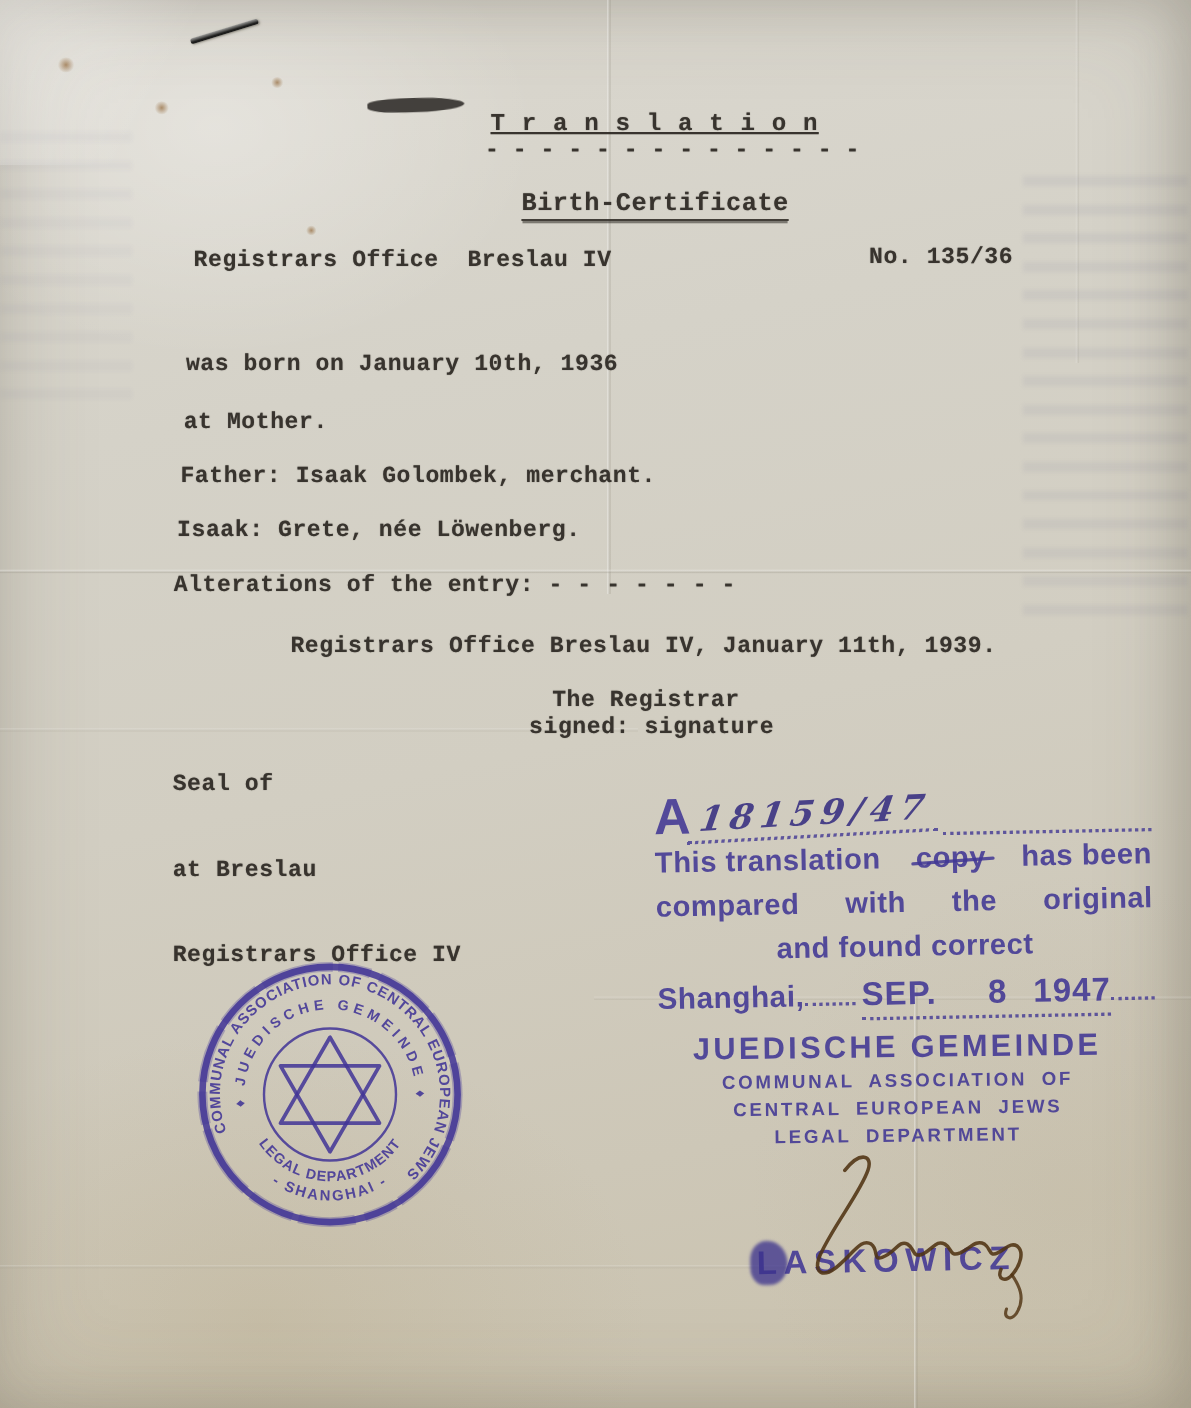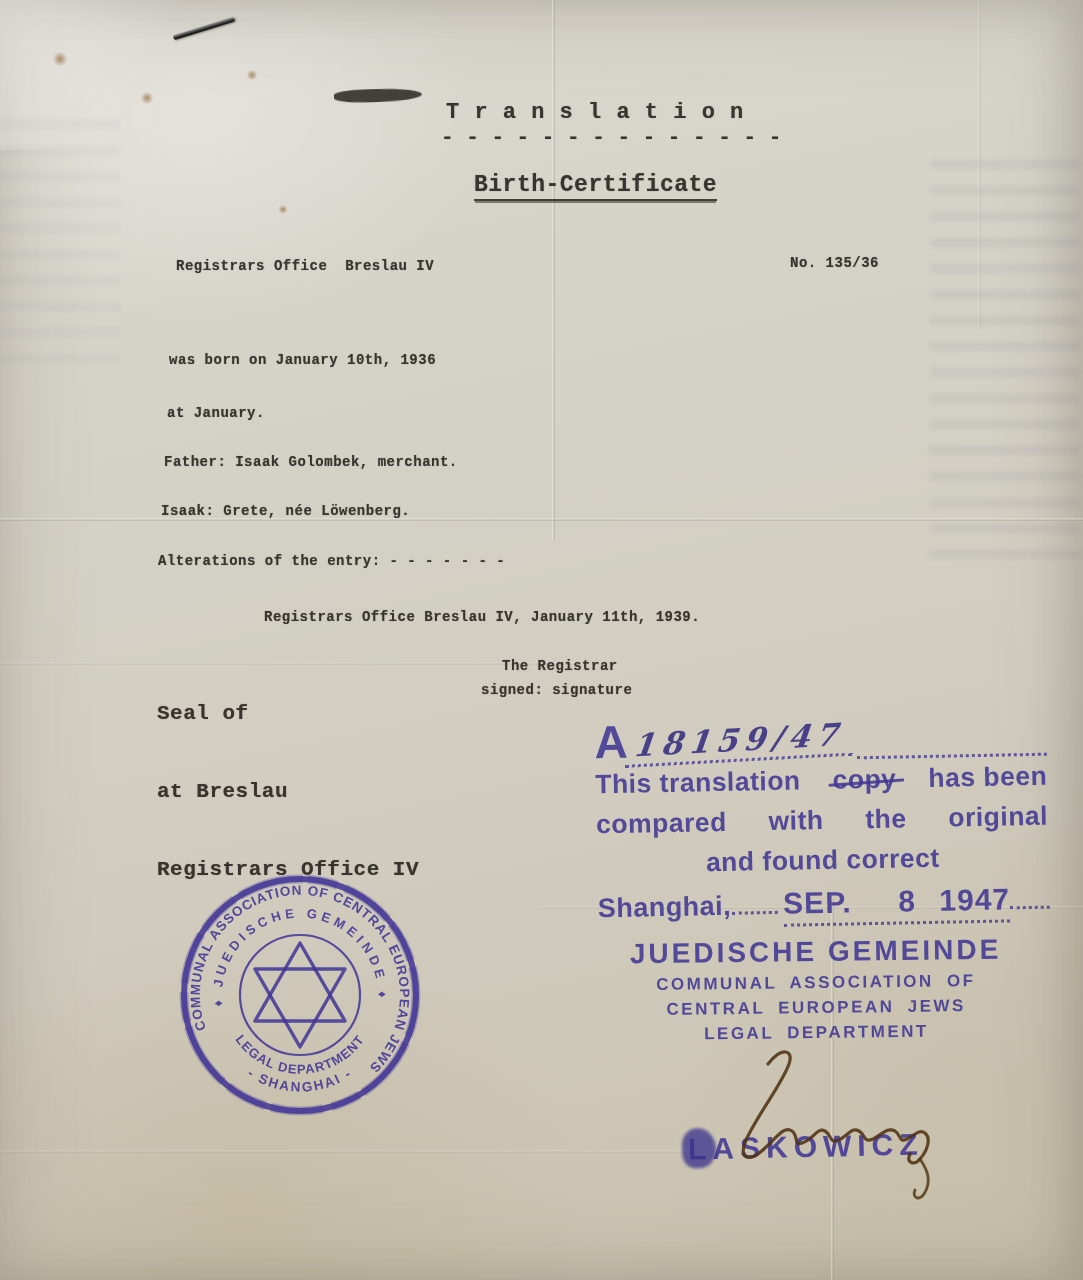--- a/index.html
+++ b/index.html
@@ -17,21 +17,21 @@
   
   .tw{
     font-family:"Liberation Mono","DejaVu Sans Mono",monospace;
     font-weight:700;color:rgba(50,46,40,0.92);
     white-space:pre;letter-spacing:0.5px;
     text-shadow:0 0 1px rgba(50,46,40,0.55);
   }
   .t-title{font-size:22px;letter-spacing:1px;}
   .t-dashes{font-size:21px;letter-spacing:0;}
   .t-sub{font-size:23px;border-bottom:2px solid rgba(50,46,40,0.9);box-shadow:0 3px 0 -1px rgba(50,46,40,0.55);padding-bottom:1px;}
-  .t-body{font-size:14px;margin-top:32px;}
+  .t-body{font-size:21px;}
   .t-small{font-size:21px;line-height:26px;}
   
   .stamp{color:rgba(65,55,148,0.88);font-family:"Liberation Sans",sans-serif;font-weight:700;}
   .cert-block{width:452px;transform:rotate(-1.1deg);}
   .cert-ref{display:flex;align-items:flex-end;height:52px;}
   .cert-ref-letter{font-size:46px;line-height:44px;font-weight:700;}
   .cert-ref-num{
     font-family:"DejaVu Serif",serif;font-style:italic;font-size:31px;line-height:34px;
     letter-spacing:6px;color:rgba(58,50,130,0.9);
     transform:rotate(-2deg) skewX(-12deg);padding:0 10px 2px 8px;
@@ -82,28 +82,28 @@
   <div class="abs crease-v faint" style="left:978px;top:0;height:330px;"></div>
   <div class="abs crease-h" style="left:0;top:518px;width:1083px;"></div>
   <div class="abs crease-h faint" style="left:0;top:662px;width:580px;"></div>
   <div class="abs crease-h faint" style="left:540px;top:906px;width:543px;"></div>
   <div class="abs crease-v" style="left:831px;top:898px;height:382px;"></div>
   <div class="abs crease-h faint" style="left:0;top:1150px;width:720px;"></div>
   <div class="abs bleed" style="left:930px;top:160px;width:150px;height:400px;"></div>
   <div class="abs bleed" style="left:0px;top:120px;width:120px;height:260px;opacity:.6;"></div>
   <div class="abs smudge" style="left:334px;top:89px;width:88px;height:13px;transform:rotate(-2deg);"></div>
 
-  <div class="abs tw t-title" style="left:446px;top:100px;">T r a n s l a t i o n</div>
+  <div class="abs tw t-title" style="left:446px;top:100px;text-decoration:underline;">T r a n s l a t i o n</div>
   <div class="abs tw t-dashes" style="left:441px;top:126px;">- - - - - - - - - - - - - -</div>
   <div class="abs tw t-sub" style="left:474px;top:172px;">Birth-Certificate</div>
 
   <div class="abs tw t-body" style="left:176px;top:226px;">Registrars Office  Breslau IV</div>
   <div class="abs tw t-body" style="left:790px;top:223px;">No. 135/36</div>
   <div class="abs tw t-body" style="left:169px;top:320px;">was born on January 10th, 1936</div>
-  <div class="abs tw t-body" style="left:167px;top:373px;">at January.</div>
+  <div class="abs tw t-body" style="left:167px;top:373px;">at Mother.</div>
   <div class="abs tw t-body" style="left:164px;top:422px;">Father: Isaak Golombek, merchant.</div>
   <div class="abs tw t-body" style="left:161px;top:471px;">Isaak: Grete, née Löwenberg.</div>
   <div class="abs tw t-body" style="left:158px;top:521px;">Alterations of the entry: - - - - - - -</div>
   <div class="abs tw t-body" style="left:264px;top:577px;">Registrars Office Breslau IV, January 11th, 1939.</div>
   <div class="abs tw t-body" style="left:502px;top:626px;">The Registrar</div>
   <div class="abs tw t-body" style="left:481px;top:650px;">signed: signature</div>
   <div class="abs tw t-small" style="left:157px;top:649px;">
     <div>Seal of</div>
     <div>at Breslau</div>
     <div>Registrars Office IV</div>

